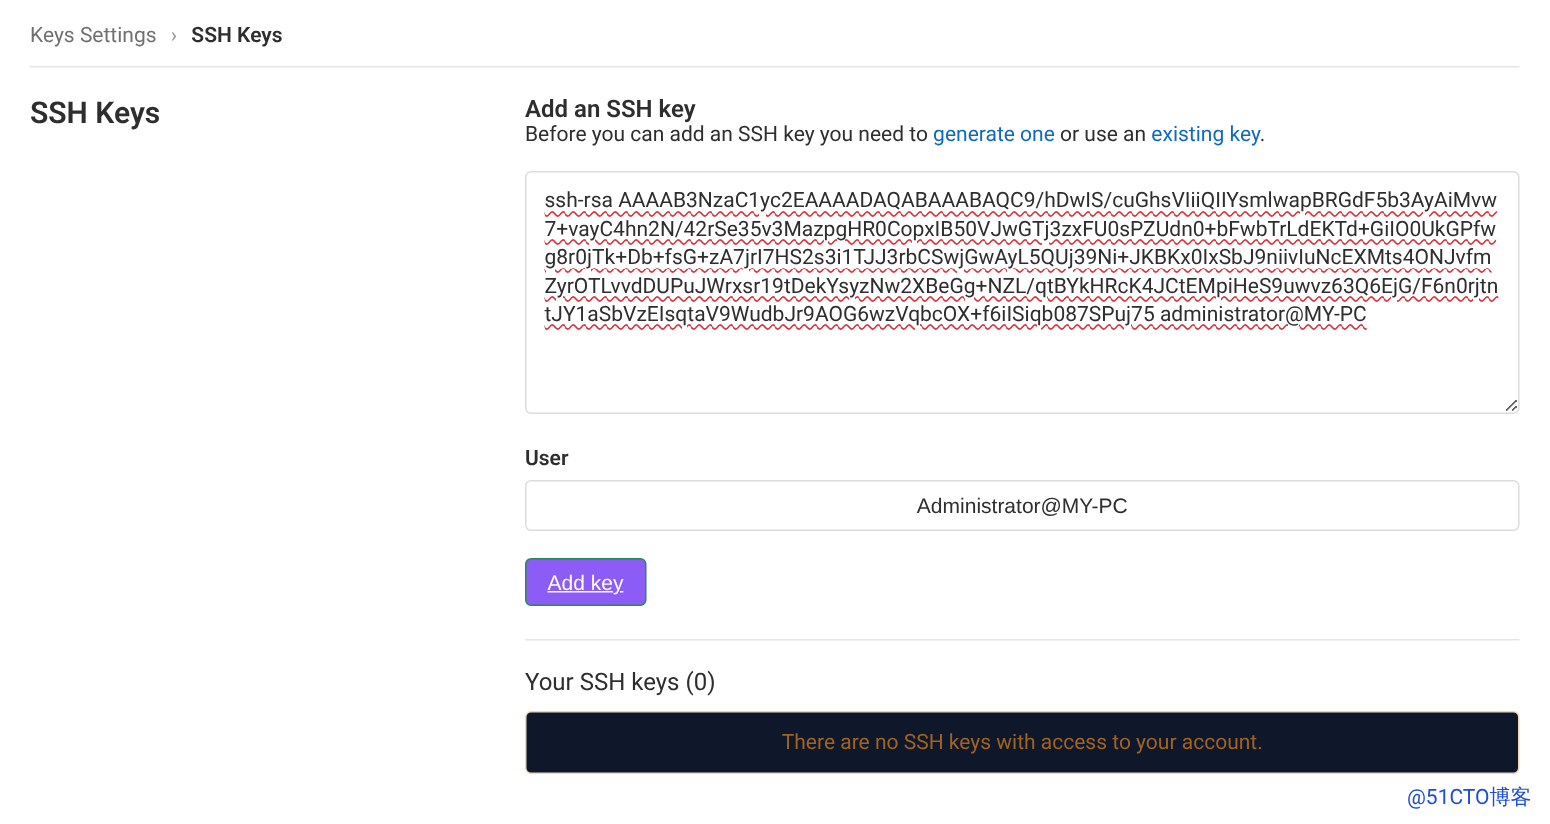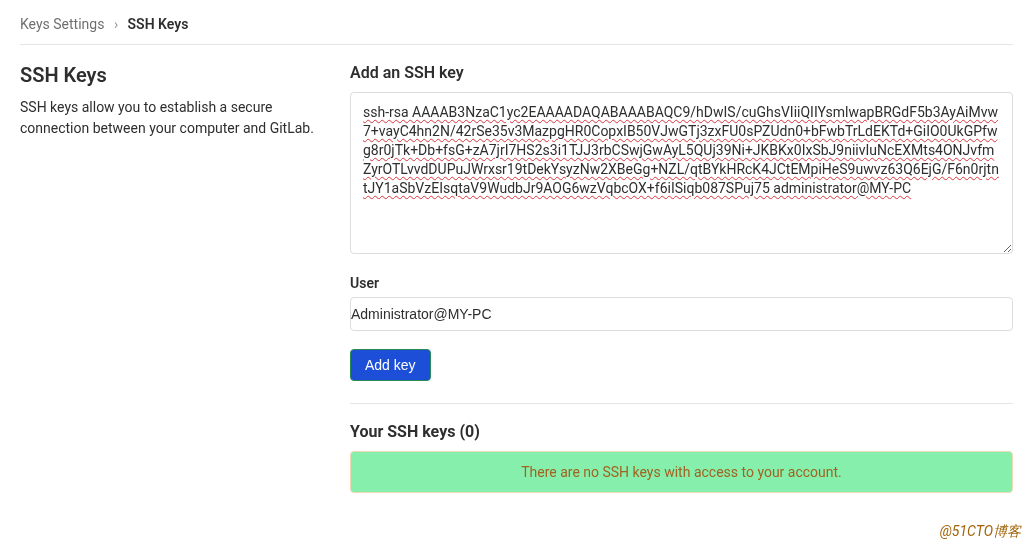--- a/index.html
+++ b/index.html
@@ -17,21 +17,21 @@
       font-size: 14px;
       color: #707070;
     }
     .breadcrumb .sep { margin: 0 6px; color: #999; }
     .breadcrumb .current { color: #2e2e2e; font-weight: 600; }
     .content { display: flex; margin-top: 18px; }
     .left-col { width: 330px; padding-right: 20px; }
     .left-col h2 { font-size: 20px; font-weight: 600; margin-bottom: 10px; color: #2e2e2e; }
     .left-col p { font-size: 14px; line-height: 1.5; color: #2e2e2e; }
     .right-col { flex: 1; }
-    .right-col h3 { font-size: 16px; font-weight: 600; margin-bottom: 10px; }
+    .right-col h3 { font-size: 16px; font-weight: 600; }
     .intro { font-size: 14px; margin-bottom: 16px; }
     .intro a { color: #1068bf; text-decoration: none; }
     .label { font-weight: 600; font-size: 14px; margin-bottom: 6px; display: block; }
     textarea.key-input {
       width: 100%;
       height: 162px;
       border: 1px solid #dcdcde;
       border-radius: 4px;
       padding: 10px 12px;
       font-family: inherit;
@@ -48,69 +48,72 @@
       text-underline-offset: 2px;
     }
     input.title-input {
       width: 100%;
       border: 1px solid #dcdcde;
       border-radius: 4px;
       padding: 8px 0;
       font-size: 14px;
       margin-bottom: 18px;
       color: #2e2e2e;
+      text-align: center;
     }
     .btn {
       display: inline-block;
-      background: #1d4ed8;
+      background: #8b5cf6;
       border: 1px solid #268a52;
       color: #fff;
       font-size: 14px;
       font-weight: 500;
       padding: 7px 14px;
       border-radius: 4px;
       cursor: pointer;
+      text-decoration: underline;
     }
     .hr { border: none; border-top: 1px solid #e5e5e5; margin: 22px 0 18px 0; }
-    .your-keys h3 { font-size: 16px; font-weight: 700; margin-bottom: 10px; }
+    .your-keys h3 { font-size: 16px; font-weight: 400; margin-bottom: 10px; }
     .alert-warning {
-      background: #86efac;
+      background: #0f172a;
       border: 1px solid #f0d8b7;
       border-radius: 4px;
       padding: 12px;
       text-align: center;
       color: #a16321;
       font-size: 14px;
     }
     .watermark {
       position: fixed;
       right: 12px;
       bottom: 8px;
-      color: #a16207;
+      color: #1d4ed8;
       font-size: 14px;
-      font-style: italic;
     }
   </style>
 </head>
 <body>
 
 <div class="breadcrumb">
   <span>Keys Settings</span>
   <span class="sep">›</span>
   <span class="current">SSH Keys</span>
 </div>
 
 <div class="content">
   <div class="left-col">
     <h2>SSH Keys</h2>
-    <p>SSH keys allow you to establish a secure connection between your computer and GitLab.</p>
   </div>
 
   <div class="right-col">
     <h3>Add an SSH key</h3>
+    <p class="intro">
+      <span>Before you can add an SSH key you need to </span><a href="#">generate one</a><span> or use an </span><a href="#">existing key</a><span>.</span>
+    </p>
 
     <textarea class="key-input" spellcheck="false" style="">ssh-rsa AAAAB3NzaC1yc2EAAAADAQABAAABAQC9/hDwIS/cuGhsVIiiQIIYsmlwapBRGdF5b3AyAiMvw7+vayC4hn2N/42rSe35v3MazpgHR0CopxIB50VJwGTj3zxFU0sPZUdn0+bFwbTrLdEKTd+GiIO0UkGPfwg8r0jTk+Db+fsG+zA7jrI7HS2s3i1TJJ3rbCSwjGwAyL5QUj39Ni+JKBKx0IxSbJ9niivIuNcEXMts4ONJvfmZyrOTLvvdDUPuJWrxsr19tDekYsyzNw2XBeGg+NZL/qtBYkHRcK4JCtEMpiHeS9uwvz63Q6EjG/F6n0rjtntJY1aSbVzEIsqtaV9WudbJr9AOG6wzVqbcOX+f6iISiqb087SPuj75 administrator@MY-PC</textarea>
 
     <label class="label">User</label>
     <input type="text" class="title-input" value="Administrator@MY-PC" style="">
 
     <button class="btn">Add key</button>
 
     <hr class="hr">
 

